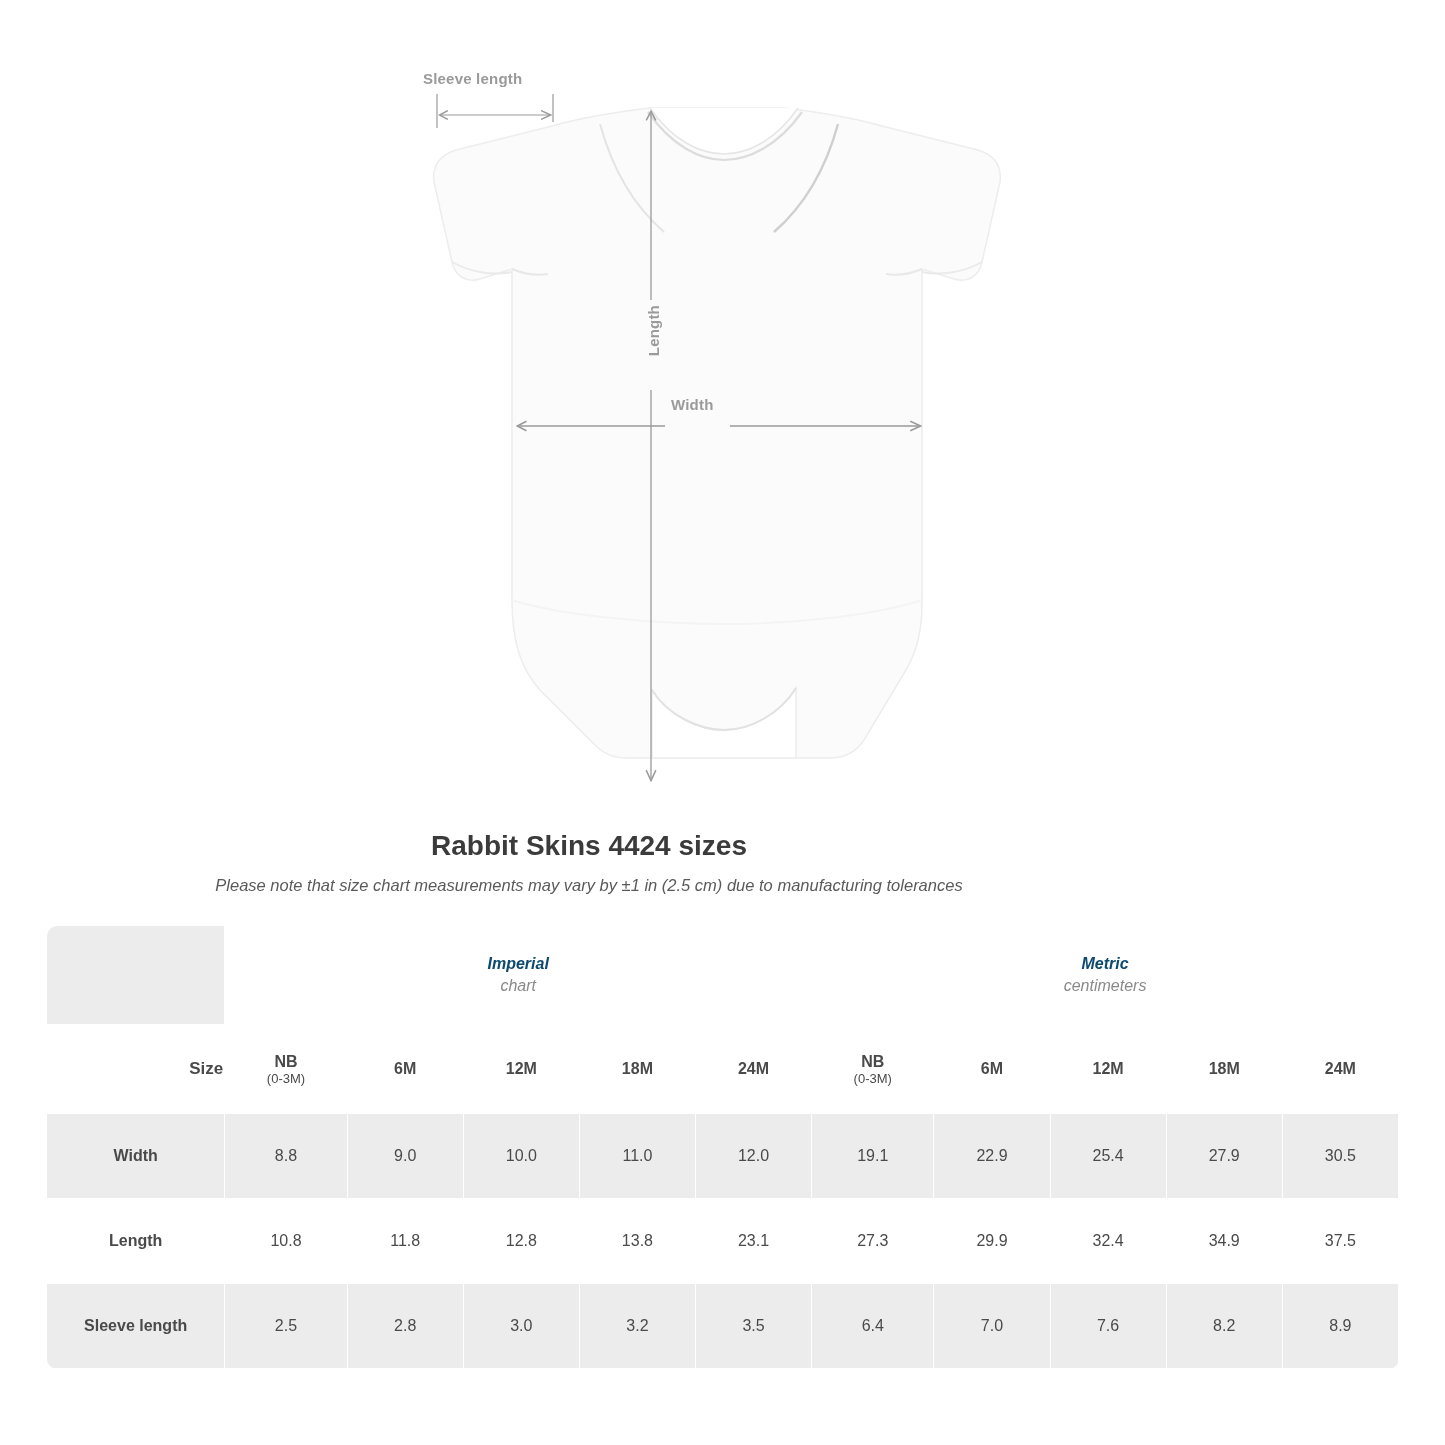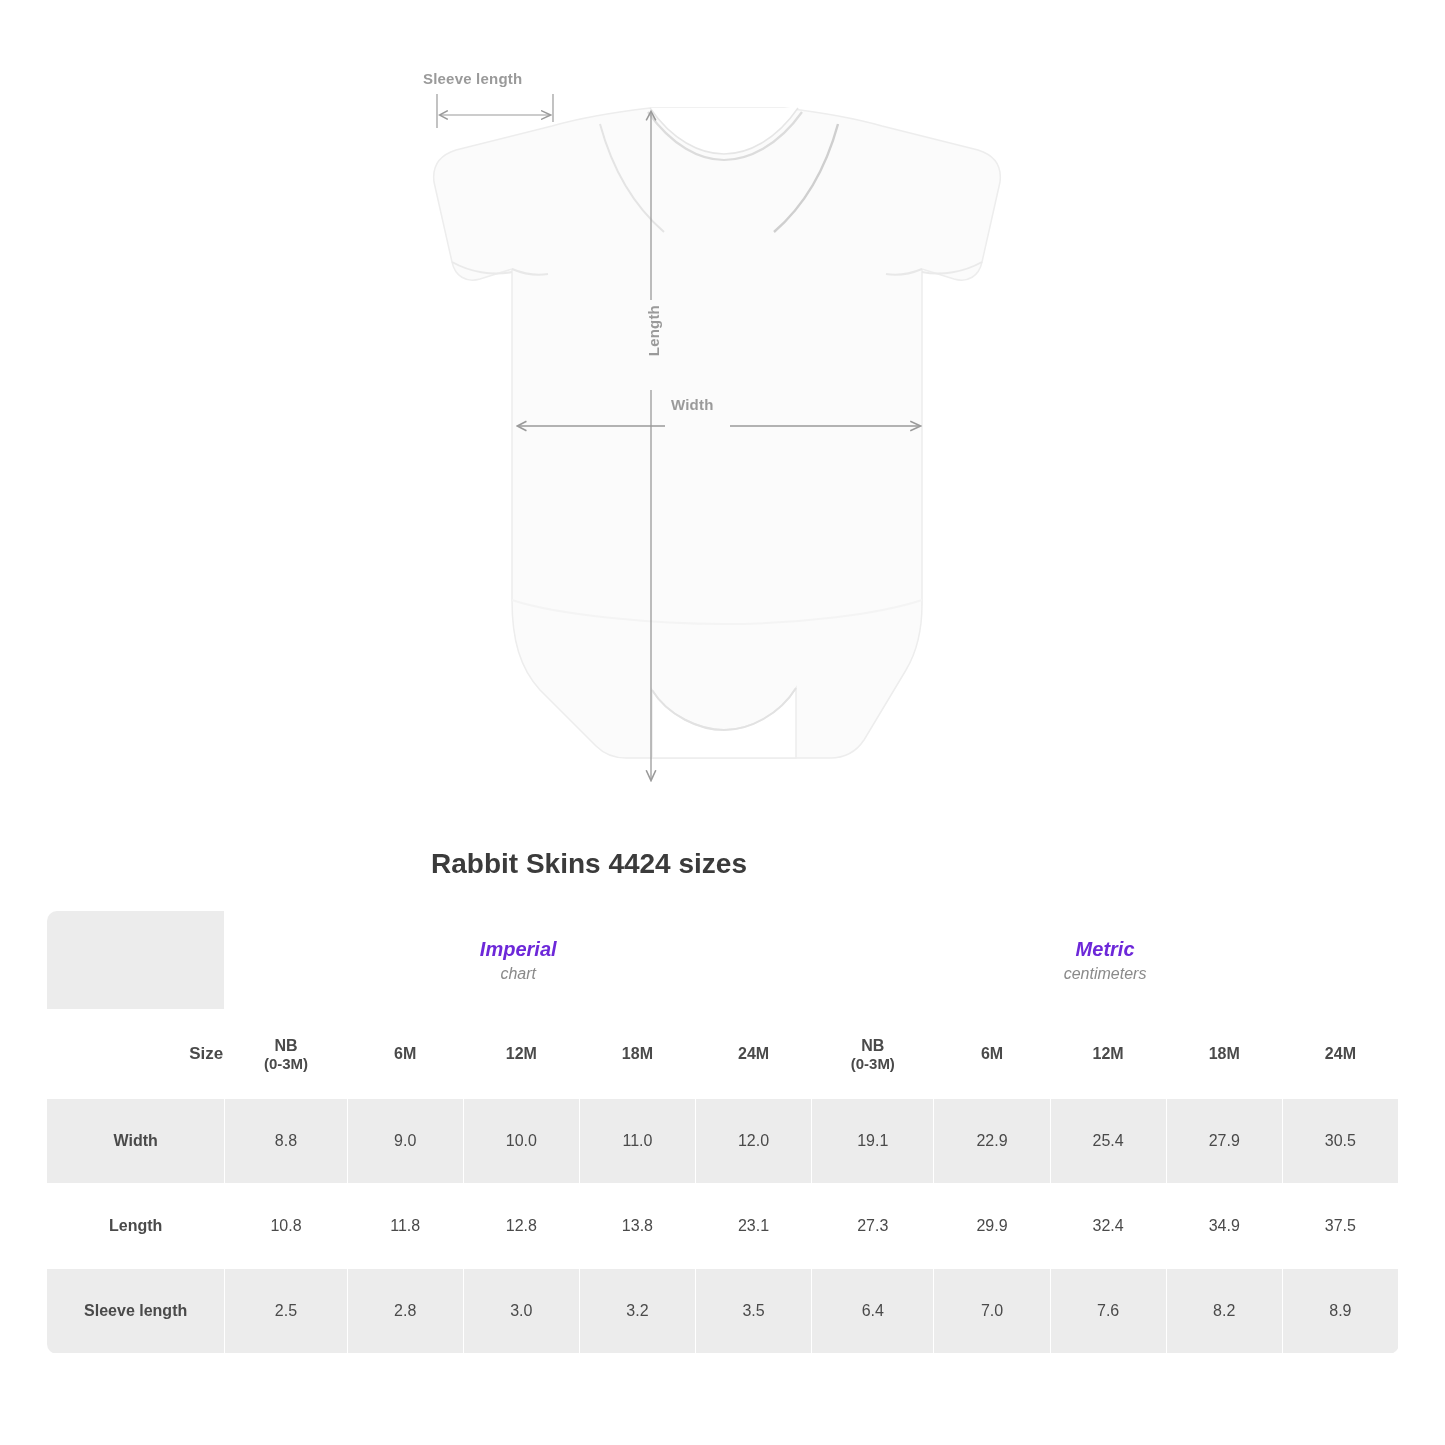--- a/index.html
+++ b/index.html
@@ -44,21 +44,20 @@
   .anno-length {
     left: 645px;
     top: 305px;
     writing-mode: vertical-rl;
     transform: rotate(180deg);
   }
 
   
   .title-block {
     text-align: center;
-    margin-top: 18px;
   }
   .chart-title {
     font-size: 28px;
     font-weight: bold;
     color: #3b3b3b;
     margin: 0 0 14px 0;
   }
   .chart-note {
     font-size: 16.5px;
     font-style: italic;
@@ -85,24 +84,24 @@
   }
   .unit-row td {
     background: #ececec;
     height: 98px;
     padding: 0;
   }
   .unit-row td.spacer {
     background: #ececec;
   }
   .unit-name {
-    font-size: 20px;
+    font-size: 16px;
     font-style: italic;
     font-weight: bold;
-    color: #6d28d9;
+    color: #0c4a6e;
     line-height: 1.15;
   }
   .unit-sub {
     font-size: 16px;
     font-style: italic;
     color: #8a8a8a;
     margin-top: 4px;
   }
   .hdr-row td {
     height: 86px;
@@ -110,22 +109,22 @@
     font-size: 16px;
     color: #4a4a4a;
     background: #ffffff;
   }
   .hdr-row td.rowlabel {
     font-size: 17px;
     text-align: right;
   }
   .hdr-row td span.sub {
     display: block;
-    font-weight: bold;
-    font-size: 15px;
+    font-weight: normal;
+    font-size: 13px;
   }
   .data-row td {
     height: 82px;
     font-size: 17px;
   }
   .data-row.alt td {
     background: #ececec;
   }
   td.rowlabel {
     font-weight: bold;
@@ -215,20 +214,21 @@
       </g>
     </svg>
 
     <div class="anno-label anno-sleeve">Sleeve length</div>
     <div class="anno-label anno-width">Width</div>
     <div class="anno-label anno-length">Length</div>
   </div>
 
   <div class="title-block">
     <h1 class="chart-title">Rabbit Skins 4424 sizes</h1>
+    <p class="chart-note">Please note that size chart measurements may vary by ±1 in (2.5 cm) due to manufacturing tolerances</p>
   </div>
 
   <div class="table-wrap">
     <table class="size-table">
       <colgroup>
         <col style="width:172px">
         <col style="width:118px">
           <col style="width:112px">
           <col style="width:112px">
           <col style="width:112px">

